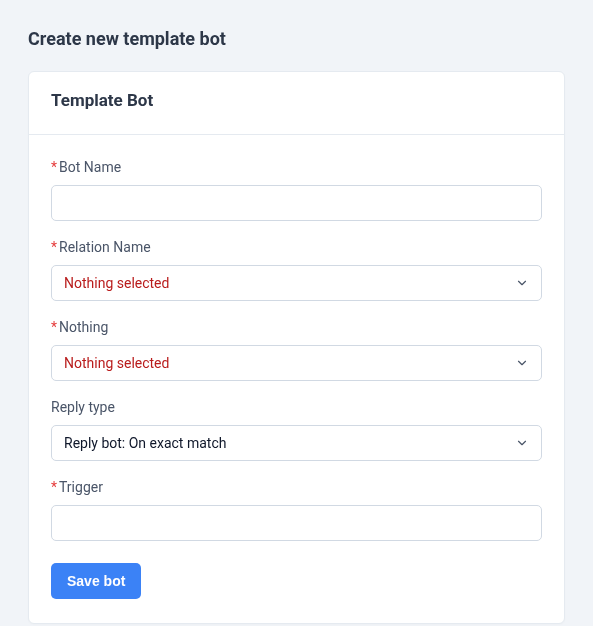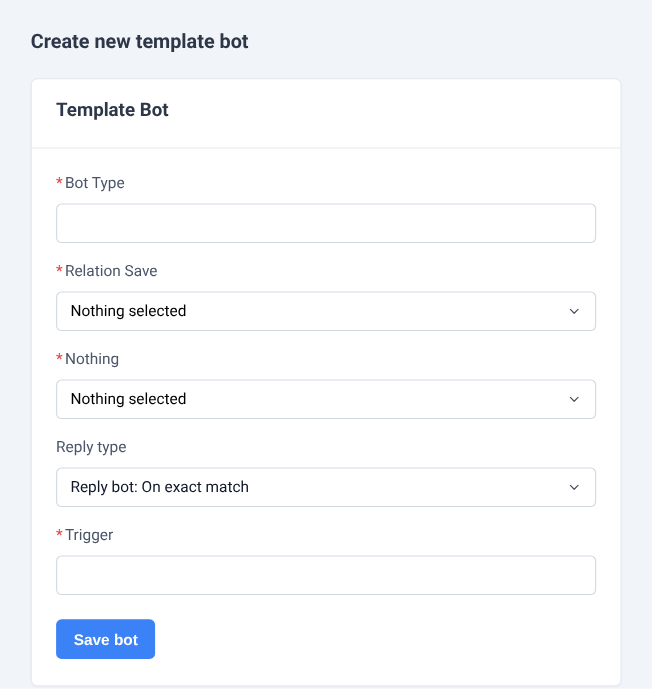--- a/index.html
+++ b/index.html
@@ -70,21 +70,21 @@
       width: 100%;
       height: 36px;
       border: 1px solid #d1d9e3;
       border-radius: 5px;
       background: #fff;
       font-size: 14px;
       padding: 0 12px;
       color: #0f172a;
       cursor: pointer;
     }
-    .select-display.placeholder { color: #000000; }
+    .select-display.placeholder { color: #b91c1c; }
     .chevron {
       width: 14px;
       height: 14px;
       flex-shrink: 0;
     }
     .chevron svg { display: block; }
     .btn-primary {
       background: #3b82f6;
       color: #fff;
       border: none;
@@ -102,28 +102,28 @@
   <div class="page-title">Create new template bot</div>
 
   <div class="card">
     <div class="card-header">
       <h2>Template Bot</h2>
     </div>
     <div class="card-body">
 
       <div class="field">
         <label class="field-label">
-          <span class="req">*</span><span>Bot Type</span>
+          <span class="req">*</span><span>Bot Name</span>
         </label>
         <input type="text" class="input" value="" style="">
       </div>
 
       <div class="field">
         <label class="field-label">
-          <span class="req">*</span><span>Relation Save</span>
+          <span class="req">*</span><span>Relation Name</span>
         </label>
         <div class="select-wrap">
           <div class="select-display placeholder">
             <span>Nothing selected</span>
             <span class="chevron">
               <svg viewBox="0 0 24 24" width="14" height="14" fill="none" stroke="#4a5568" stroke-width="2" stroke-linecap="round" stroke-linejoin="round">
                   <polyline points="6 9 12 15 18 9"></polyline>
                 </svg>
             </span>
           </div>

